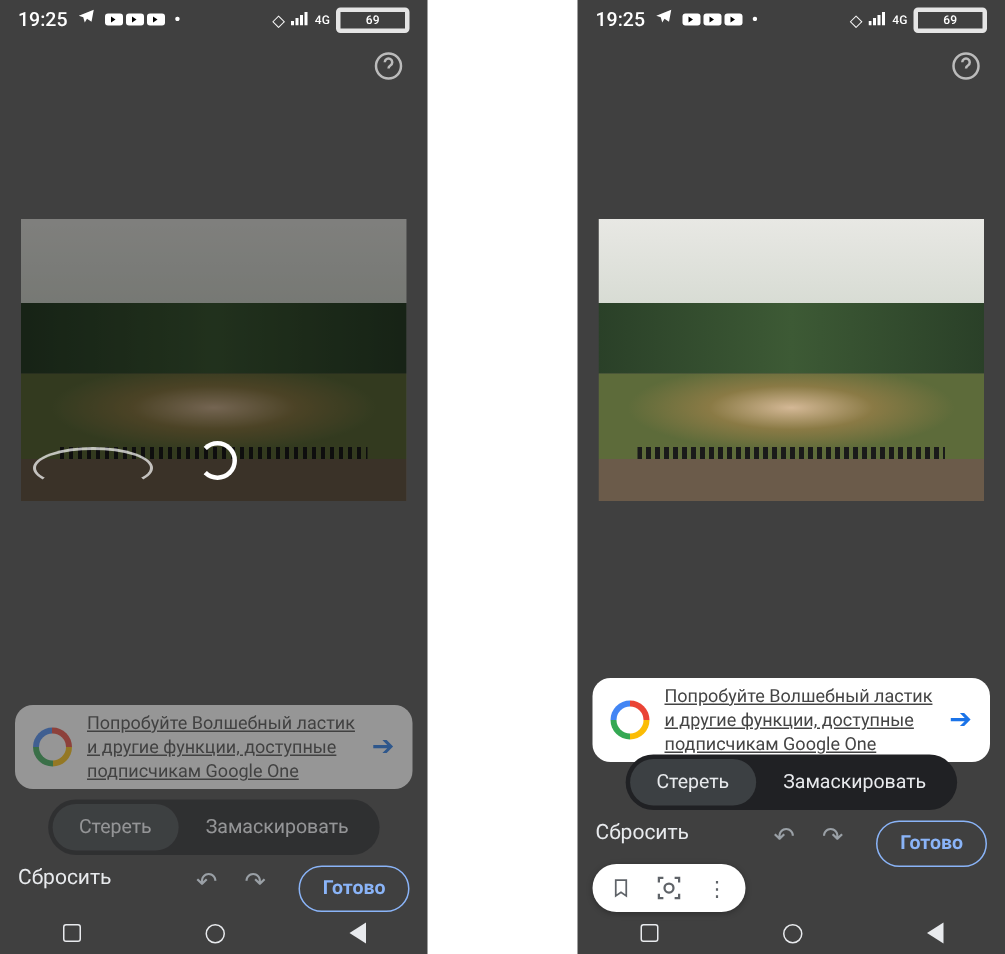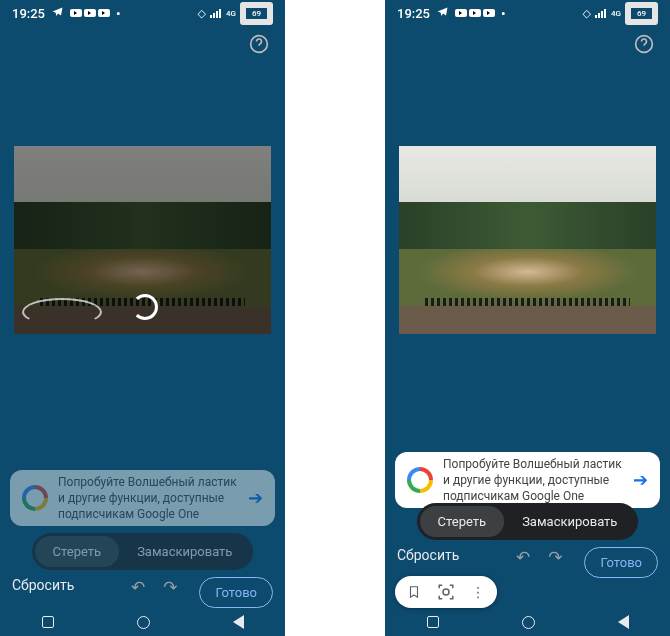--- a/index.html
+++ b/index.html
@@ -9,21 +9,21 @@
       background: #fff;
       display: flex;
       gap: 100px;
       font-family: Roboto, -apple-system, sans-serif;
       overflow: hidden;
     }
     .phone {
       position: relative;
       width: 285px;
       height: 636px;
-      background: #0c4a6e;
+      background: #404040;
       overflow: hidden;
     }
     .status-bar {
       height: 26px;
       display: flex;
       align-items: center;
       justify-content: space-between;
       padding: 0 12px;
       color: #fff;
       font-size: 13px;
@@ -43,22 +43,22 @@
     .yt-icon::after {
       content: '';
       position: absolute;
       left: 4px; top: 2px;
       border-left: 3px solid #000;
       border-top: 2px solid transparent;
       border-bottom: 2px solid transparent;
     }
     .battery-icon {
       display: inline-block;
-      padding: 1px 6px;
-      border: 6px solid #e5e5e5;
+      padding: 1px 17px;
+      border: 3px solid #e5e5e5;
       border-radius: 3px;
       font-size: 8px;
       text-align: center;
     }
     .help-row {
       height: 40px;
       display: flex;
       justify-content: flex-end;
       align-items: center;
       padding: 0 16px;
@@ -154,21 +154,21 @@
       width: 18px;
       height: 18px;
       background: #fff;
       border-radius: 50%;
     }
     .promo-arrow {
       flex-shrink: 0;
       color: #1a73e8;
       font-size: 18px;
     }
-    .promo-text { flex: 1; }
+    .promo-text { flex: 1; text-decoration: underline; }
     .segmented {
       position: absolute;
       bottom: 66px;
       left: 50%;
       transform: translateX(-50%);
       display: flex;
       background: #202124;
       border-radius: 22px;
       padding: 3px;
     }
@@ -206,21 +206,21 @@
       color: #9aa0a6;
       font-size: 17px;
       cursor: pointer;
     }
     .done-btn {
       padding: 7px 15px;
       border: 1.5px solid #8ab4f8;
       border-radius: 20px;
       color: #8ab4f8;
       font-size: 13px;
-      font-weight: 400;
+      font-weight: 700;
       cursor: pointer;
     }
     .nav-bar {
       position: absolute;
       bottom: 0;
       left: 0;
       right: 0;
       height: 28px;
       display: flex;
       justify-content: space-around;

